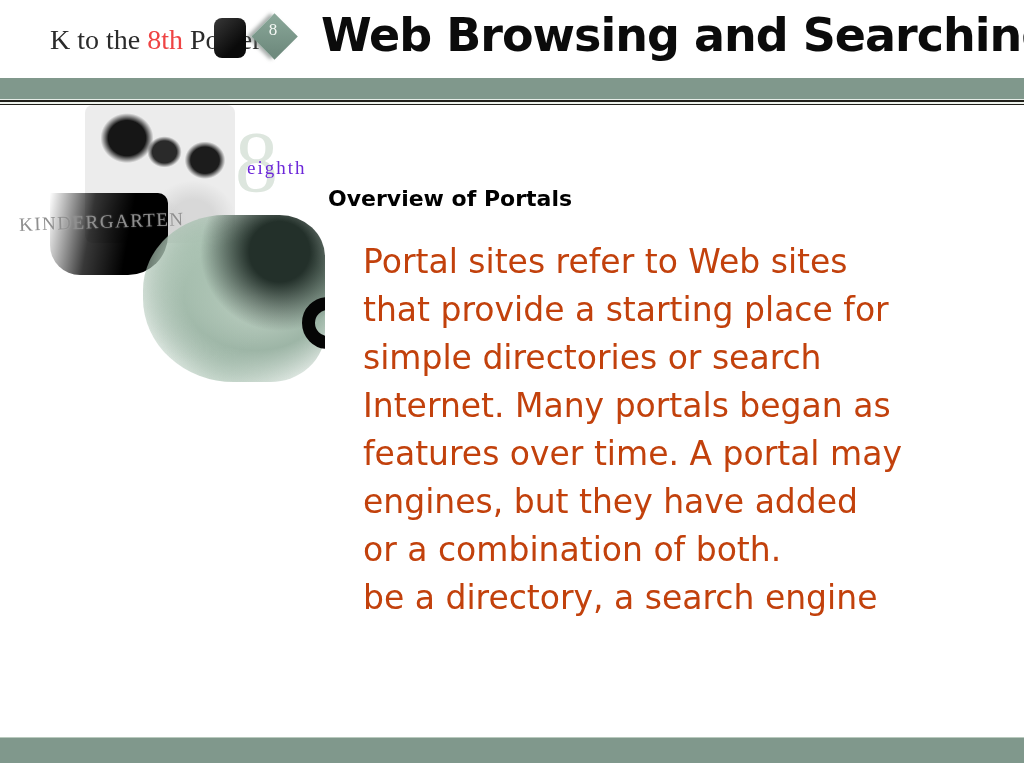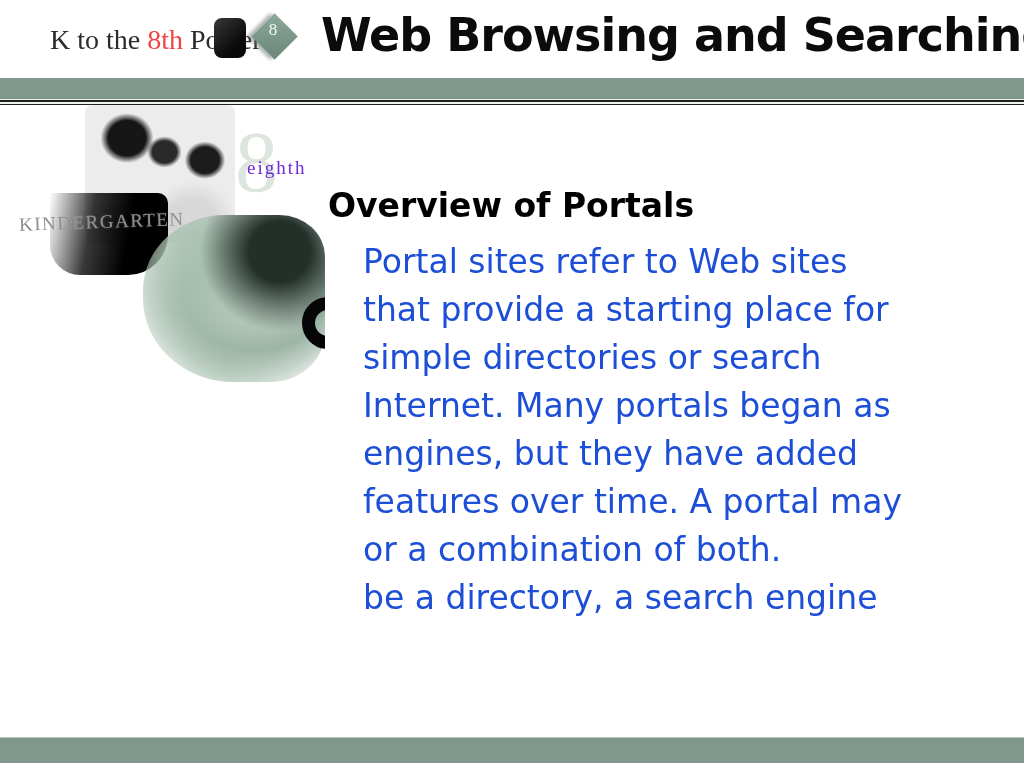--- a/index.html
+++ b/index.html
@@ -98,25 +98,25 @@
       radial-gradient(ellipse at 45% 78%,#b9cec0 0,rgba(185,206,192,0) 72%);
   }
   .c-arc{
     position:absolute;left:287px;top:192px;width:52px;height:52px;
     border-radius:50%;border:13px solid #050505;box-sizing:border-box;
     background:transparent;
   }
   
   .section-heading{
     position:absolute;left:328px;top:186px;
-    font-size:33px;font-weight:bold;color:#000;white-space:nowrap;
+    font-size:22px;font-weight:bold;color:#000;white-space:nowrap;
   }
   .body-text{
     position:absolute;left:363px;top:238px;width:650px;
-    font-size:33px;color:#1d4ed8;
+    font-size:33px;color:#c2410c;
   }
   .body-text div{height:48px;line-height:48px;white-space:nowrap;}
 </style>
 </head>
 <body>
 
 <div class="slide">
 
   <div class="logo-text">
     <span>K to the </span><span class="muted">8th</span><span> Power</span>
@@ -139,21 +139,21 @@
     <div class="kindergarten">KINDERGARTEN</div>
     <div class="c-arc"></div>
   </div>
 
   <div class="section-heading">Overview of Portals</div>
   <div class="body-text">
       <div>Portal sites refer to Web sites</div>
       <div>that provide a starting place for</div>
       <div>simple directories or search</div>
       <div>Internet. Many portals began as</div>
+      <div>features over time. A portal may</div>
       <div>engines, but they have added</div>
-      <div>features over time. A portal may</div>
       <div>or a combination of both.</div>
       <div>be a directory, a search engine</div>
     </div>
 
   <div class="bar-bottom"></div>
 
 </div>
 
 </body></html>

